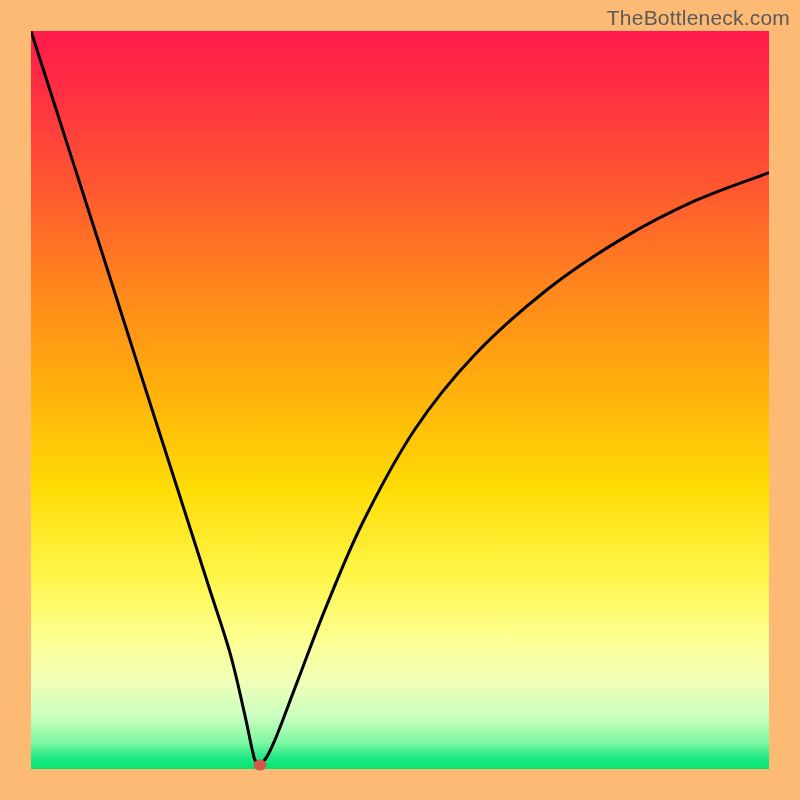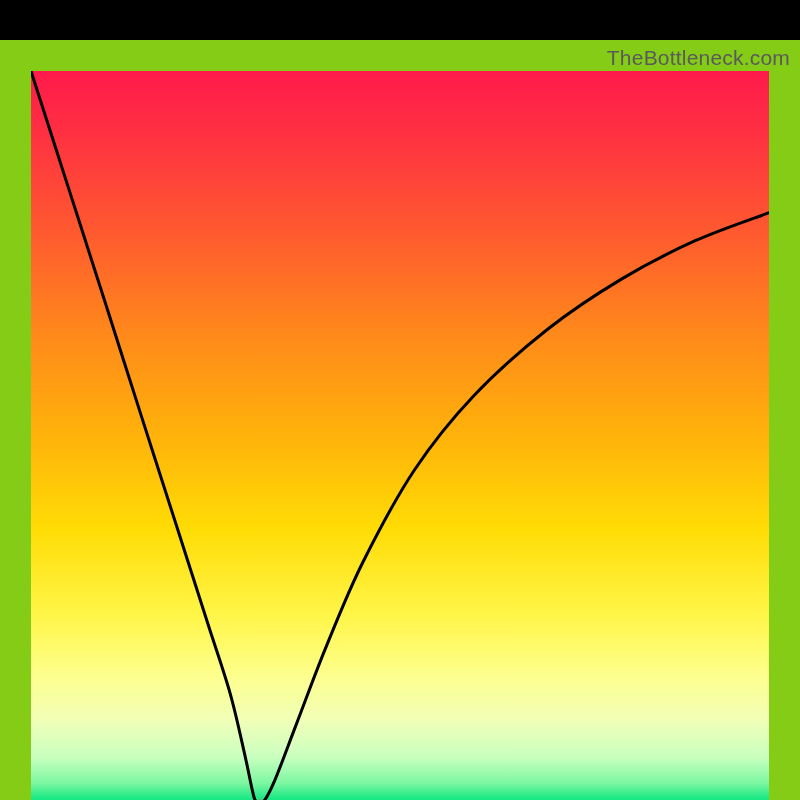--- a/index.html
+++ b/index.html
@@ -7,22 +7,21 @@
     width: 800px;
     height: 800px;
     overflow: hidden;
     background: #000;
     position: relative;
     font-family: Arial, Helvetica, sans-serif;
   }
   .frame {
     position: absolute;
     inset: 0;
-    background: #84cc16;
-    margin-top: 40px;
+    background: #fdba74;
   }
   .plot-area {
     position: absolute;
     left: 31px;
     top: 31px;
     width: 738px;
     height: 738px;
     background: linear-gradient(
       to bottom,
       #ff1a4b 0%,

